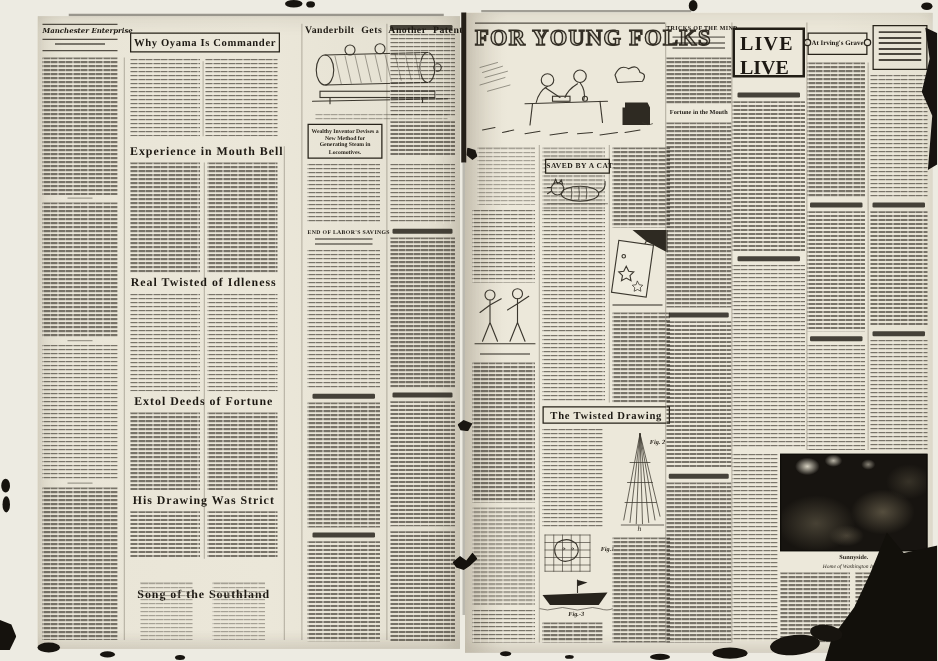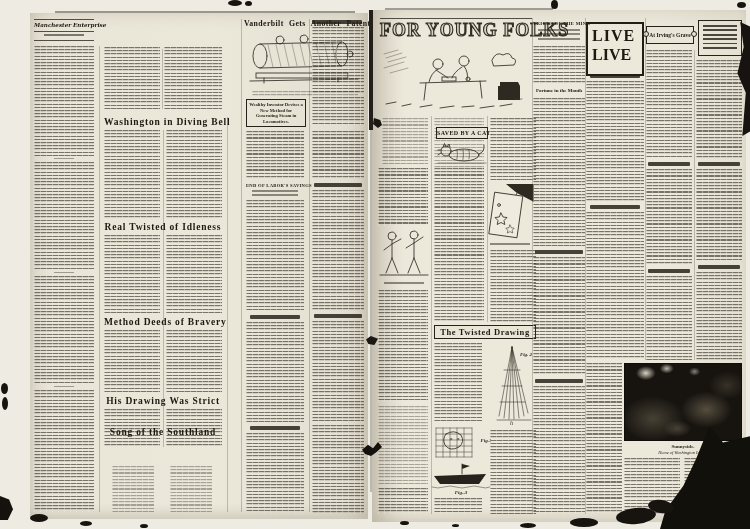--- a/index.html
+++ b/index.html
@@ -48,20 +48,21 @@
   <div class="abs rule" style="left:4px;top:27px;width:60px;"></div>
 
   <div class="abs gk" style="left:4px;top:33px;width:60px;height:110px;"></div>
   <div class="abs rule" style="left:24px;top:145px;width:20px;opacity:.5;"></div>
   <div class="abs gk" style="left:4px;top:149px;width:60px;height:108px;"></div>
   <div class="abs rule" style="left:24px;top:259px;width:20px;opacity:.5;"></div>
   <div class="abs gk" style="left:4px;top:263px;width:60px;height:108px;"></div>
   <div class="abs rule" style="left:24px;top:373px;width:20px;opacity:.5;"></div>
   <div class="abs gk" style="left:4px;top:377px;width:60px;height:122px;"></div>
 
+  <div class="abs bx hl" style="left:74px;top:13px;width:120px;height:16px;font-size:8.5px;line-height:14px;letter-spacing:.5px;">Why Oyama Is Commander</div>
   <div class="abs gk" style="left:74px;top:34px;width:56px;height:62px;"></div>
   <div class="abs gk" style="left:134px;top:34px;width:58px;height:62px;"></div>
 
   <div class="abs hl" style="left:214px;top:6px;width:120px;font-size:7.8px;letter-spacing:.4px;word-spacing:3px;">Vanderbilt Gets Another Patent</div>
   <svg class="abs" style="left:216px;top:18px;" width="118" height="58" viewBox="0 0 118 58">
     <g class="sk">
       <ellipse cx="14" cy="25" rx="7" ry="12"></ellipse>
       <line x1="14" y1="13" x2="96" y2="11"></line>
       <line x1="14" y1="37" x2="96" y2="35"></line>
       <ellipse cx="96" cy="23" rx="6" ry="12"></ellipse>
@@ -93,37 +94,37 @@
   <div class="abs gh" style="left:220px;top:413px;width:50px;"></div>
   <div class="abs gk" style="left:216px;top:420px;width:58px;height:80px;"></div>
 
   <div class="abs gk" style="left:282px;top:118px;width:52px;height:48px;"></div>
   <div class="abs gh" style="left:284px;top:170px;width:48px;"></div>
   <div class="abs gk" style="left:282px;top:177px;width:52px;height:120px;"></div>
   <div class="abs gh" style="left:284px;top:301px;width:48px;"></div>
   <div class="abs gk" style="left:282px;top:308px;width:52px;height:100px;"></div>
   <div class="abs gk" style="left:282px;top:412px;width:52px;height:88px;"></div>
 
-  <div class="abs hl" style="left:74px;top:104px;width:118px;font-size:9.5px;letter-spacing:.8px;">Washington in Diving Bell</div>
+  <div class="abs hl" style="left:74px;top:104px;width:118px;font-size:9.5px;letter-spacing:.8px;">Experience in Mouth Bell</div>
   <div class="abs gk" style="left:74px;top:117px;width:56px;height:88px;"></div>
   <div class="abs gk" style="left:136px;top:117px;width:56px;height:88px;"></div>
 
   <div class="abs hl" style="left:74px;top:209px;width:118px;font-size:9.5px;letter-spacing:.8px;">Real Twisted of Idleness</div>
   <div class="abs gk" style="left:74px;top:222px;width:56px;height:78px;"></div>
   <div class="abs gk" style="left:136px;top:222px;width:56px;height:78px;"></div>
 
-  <div class="abs hl" style="left:74px;top:304px;width:118px;font-size:9.5px;letter-spacing:.8px;">Method Deeds of Bravery</div>
+  <div class="abs hl" style="left:74px;top:304px;width:118px;font-size:9.5px;letter-spacing:.8px;">Extol Deeds of Fortune</div>
   <div class="abs gk" style="left:74px;top:317px;width:56px;height:62px;"></div>
   <div class="abs gk" style="left:136px;top:317px;width:56px;height:62px;"></div>
 
   <div class="abs hl" style="left:74px;top:383px;width:118px;font-size:9.5px;letter-spacing:.8px;">His Drawing Was Strict</div>
   <div class="abs gk" style="left:74px;top:396px;width:56px;height:38px;"></div>
   <div class="abs gk" style="left:136px;top:396px;width:56px;height:38px;"></div>
 
-  <div class="abs hl" style="left:74px;top:414px;width:118px;font-size:9.5px;letter-spacing:.8px;">Song of the Southland</div>
+  <div class="abs hl" style="left:74px;top:458px;width:118px;font-size:9.5px;letter-spacing:.8px;">Song of the Southland</div>
   <div class="abs gk lt" style="left:82px;top:453px;width:42px;height:46px;"></div>
   <div class="abs gk lt" style="left:140px;top:453px;width:42px;height:46px;"></div>
 
   <div class="abs vr" style="left:69px;top:33px;height:466px;"></div>
   <div class="abs vr" style="left:132px;top:36px;height:60px;"></div>
   <div class="abs vr" style="left:133px;top:117px;height:317px;"></div>
   <div class="abs vr" style="left:197px;top:104px;height:395px;"></div>
   <div class="abs vr" style="left:211px;top:6px;height:493px;"></div>
   <div class="abs vr" style="left:279px;top:6px;height:493px;"></div>
 </div>
@@ -232,21 +233,21 @@
   <div class="abs hl" style="left:161px;top:11px;width:52px;font-size:4.8px;letter-spacing:.3px;">TRICKS OF THE MIND</div>
   <div class="abs gkb lt" style="left:166px;top:19px;width:42px;height:12px;"></div>
   <div class="abs gk" style="left:161px;top:36px;width:52px;height:38px;"></div>
   <div class="abs hl" style="left:161px;top:78px;width:52px;font-size:5px;">Fortune in the Mouth</div>
   <div class="abs gk" style="left:161px;top:88px;width:52px;height:148px;"></div>
   <div class="abs gh" style="left:163px;top:240px;width:48px;"></div>
   <div class="abs gk" style="left:161px;top:247px;width:52px;height:118px;"></div>
   <div class="abs gh" style="left:163px;top:369px;width:48px;"></div>
   <div class="abs gk" style="left:161px;top:376px;width:52px;height:128px;"></div>
 
-  <div class="abs" style="left:214px;top:12px;width:58px;height:54px;border:2px solid #221e16;box-sizing:border-box;padding:2px 0 0 4px;">
+  <div class="abs" style="left:214px;top:12px;width:58px;height:40px;border:2px solid #221e16;box-sizing:border-box;padding:2px 0 0 4px;">
     <div class="hl" style="font-size:16px;line-height:19px;text-align:left;letter-spacing:1px;">LIVE</div>
     <div class="hl" style="font-size:16px;line-height:19px;text-align:left;">LIVE</div>
   </div>
   <div class="abs gh" style="left:218px;top:64px;width:50px;"></div>
   <div class="abs gk" style="left:214px;top:71px;width:58px;height:120px;"></div>
   <div class="abs gh" style="left:218px;top:195px;width:50px;"></div>
   <div class="abs gk" style="left:214px;top:202px;width:58px;height:146px;"></div>
   <div class="abs gk" style="left:214px;top:353px;width:36px;height:150px;"></div>
 
   <div class="abs bx" style="left:274px;top:16px;width:48px;height:18px;border-width:1px;background:#eae6d7;">

